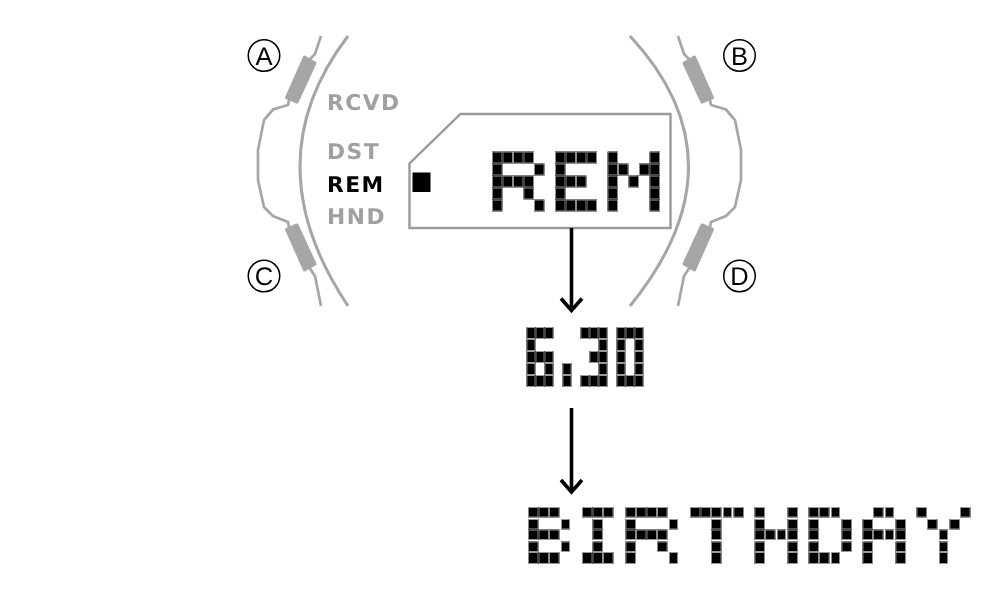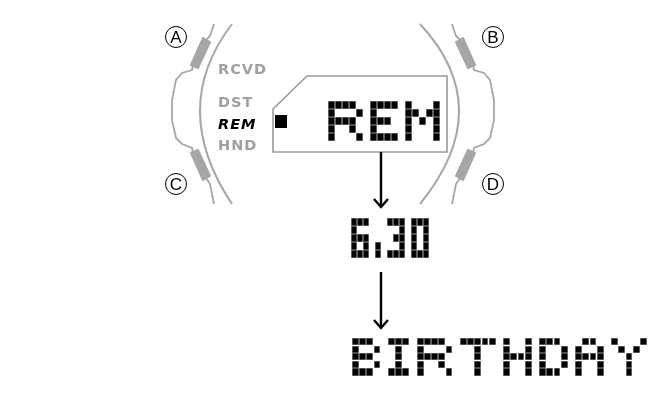--- a/index.html
+++ b/index.html
@@ -46,21 +46,21 @@
     <path d="M 374 320 L 381 328 L 388 320" fill="none" stroke="#000" stroke-width="2.4"></path>
   </svg>
 
   <div class="btn-label" style="left:165px;top:26px;">A</div>
   <div class="btn-label" style="left:482px;top:26px;">B</div>
   <div class="btn-label" style="left:165px;top:173px;">C</div>
   <div class="btn-label" style="left:482px;top:173px;">D</div>
 
   <div class="mode-label" style="top:62px;">RCVD</div>
   <div class="mode-label" style="top:95px;">DST</div>
-  <div class="mode-label active" style="top:117px;font-style:italic;">REM</div>
+  <div class="mode-label active" style="top:117px;">REM</div>
   <div class="mode-label" style="top:138px;">HND</div>
 
   <div class="matrix" id="lcd-rem" aria-label="REM" style="left: 328px; top: 101px;">
       <div class="dot" style="left: 0px; top: 0px; width: 6.6px; height: 7.6px;"></div>
       <div class="dot" style="left: 7px; top: 0px; width: 6.6px; height: 7.6px;"></div>
       <div class="dot" style="left: 14px; top: 0px; width: 6.6px; height: 7.6px;"></div>
       <div class="dot" style="left: 21px; top: 0px; width: 6.6px; height: 7.6px;"></div>
       <div class="dot" style="left: 0px; top: 8px; width: 6.6px; height: 7.6px;"></div>
       <div class="dot" style="left: 28px; top: 8px; width: 6.6px; height: 7.6px;"></div>
       <div class="dot" style="left: 0px; top: 16px; width: 6.6px; height: 7.6px;"></div>

